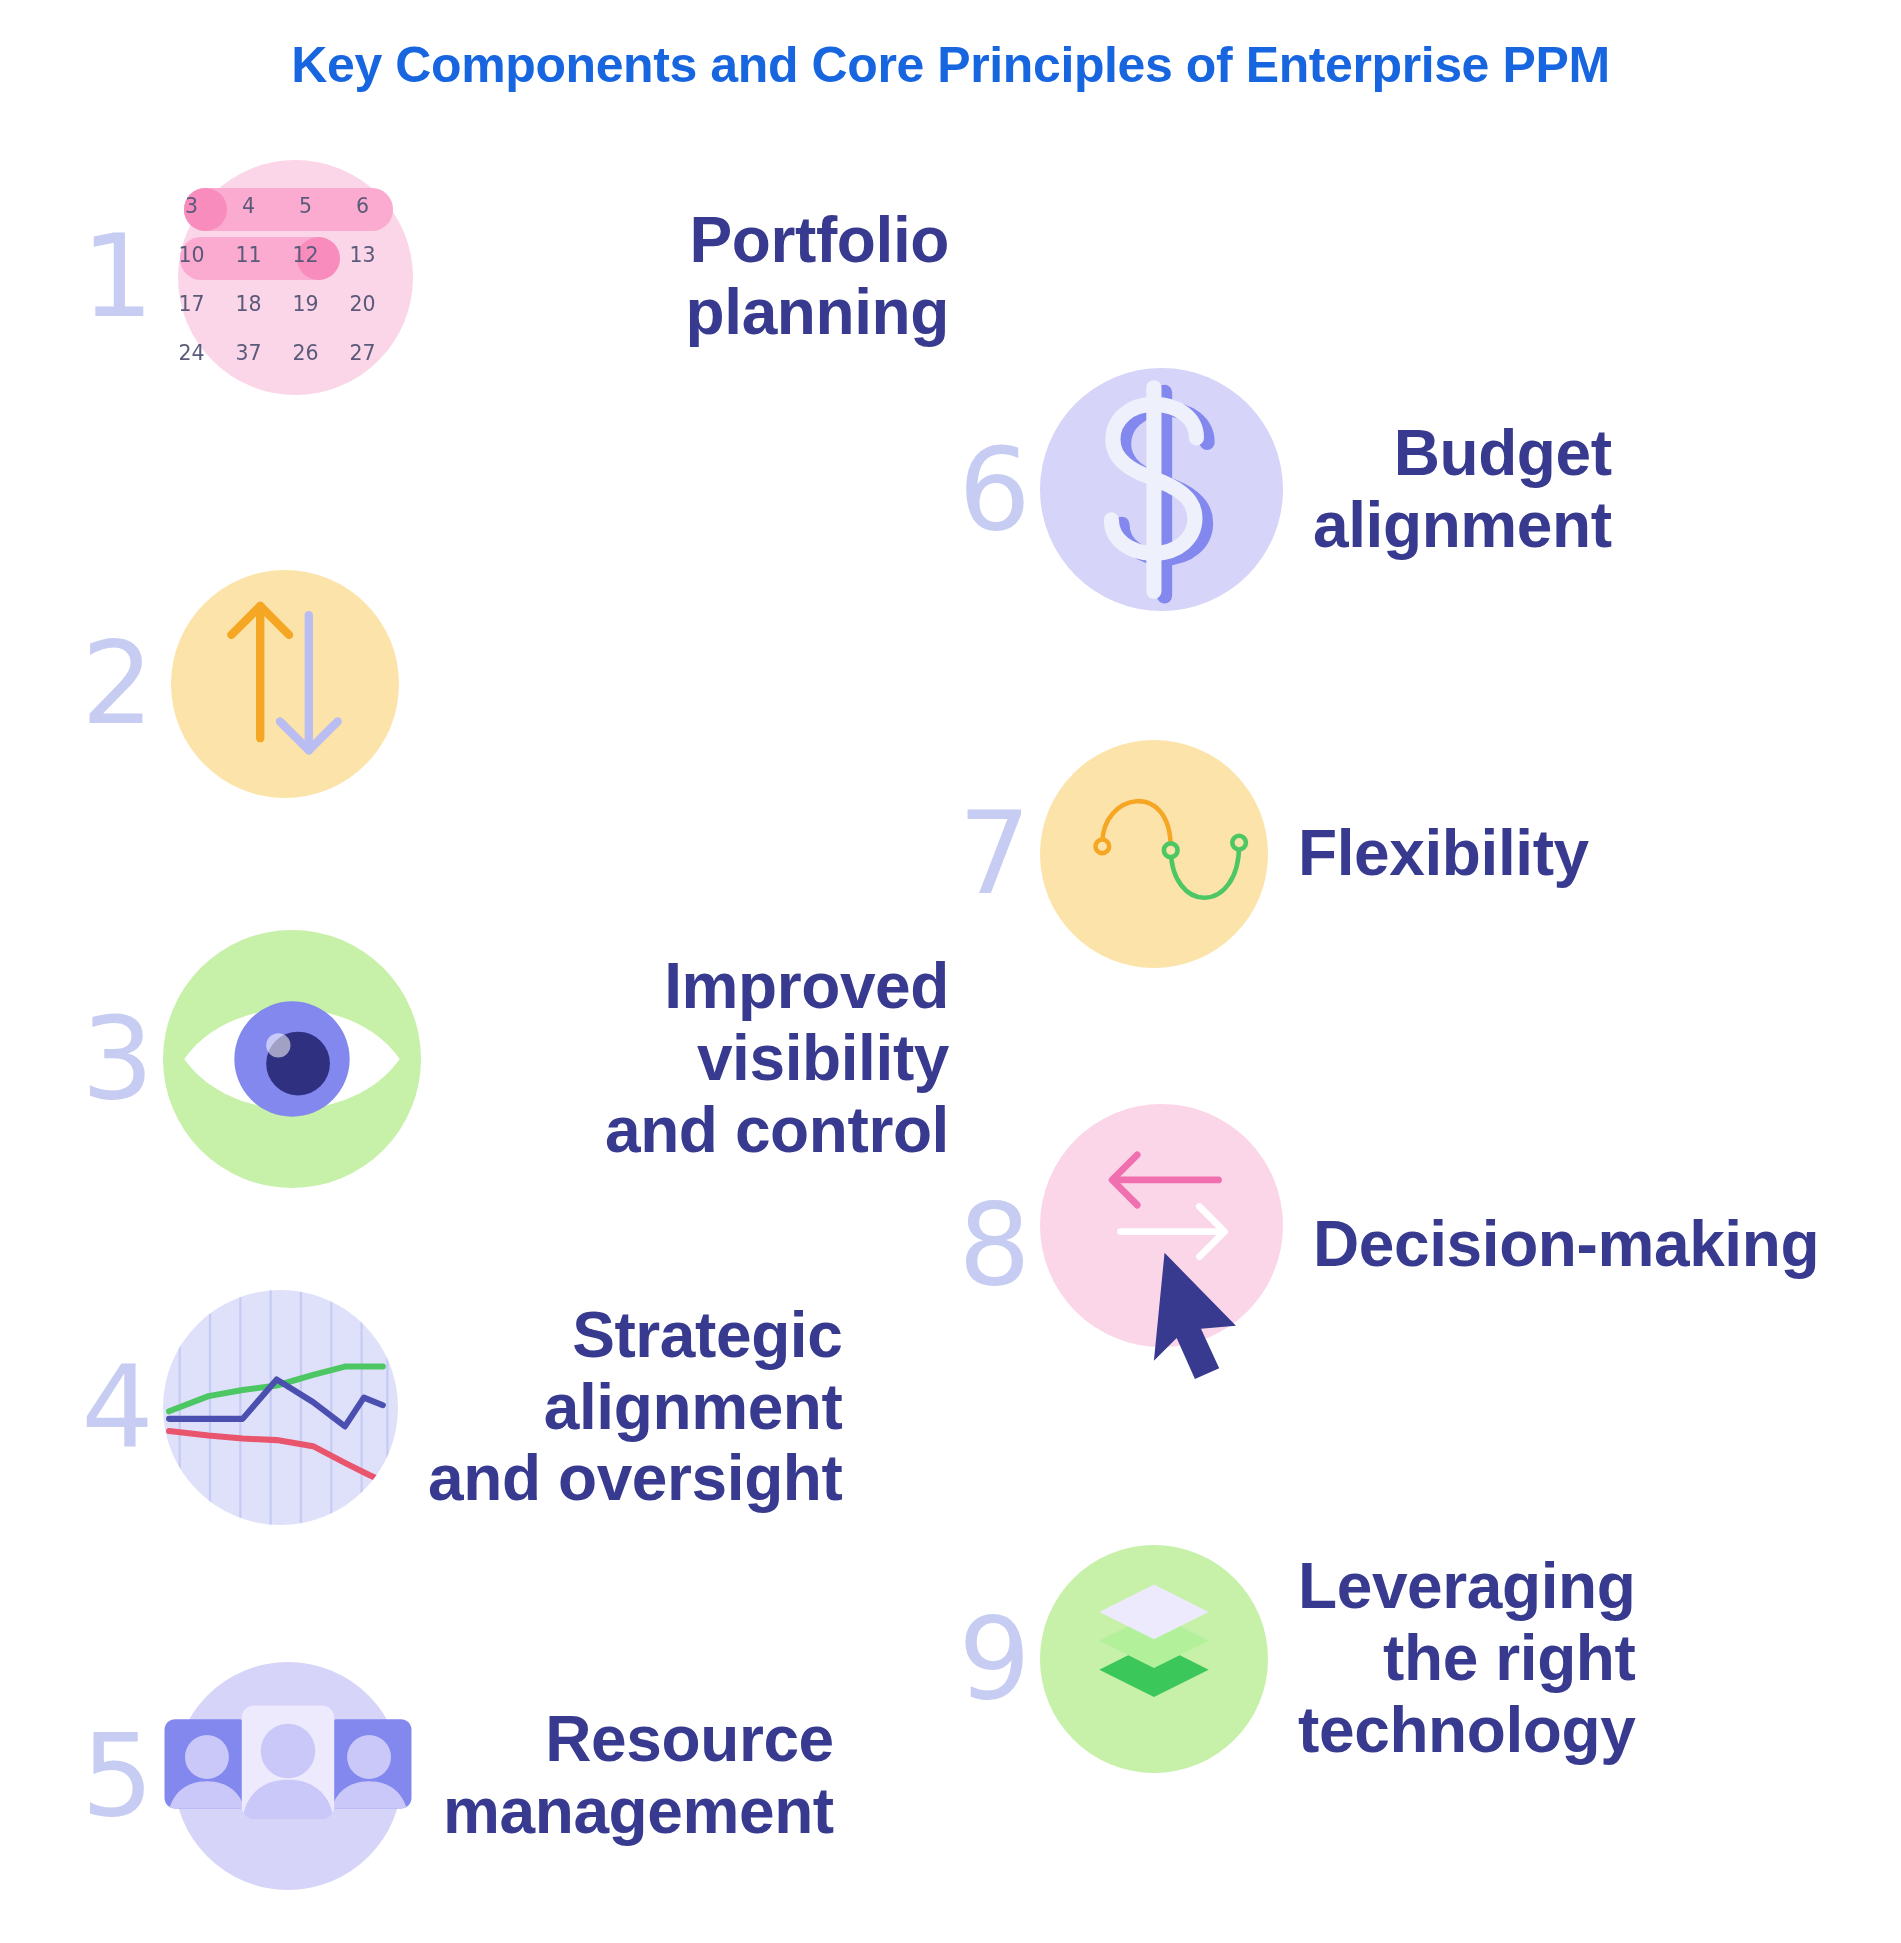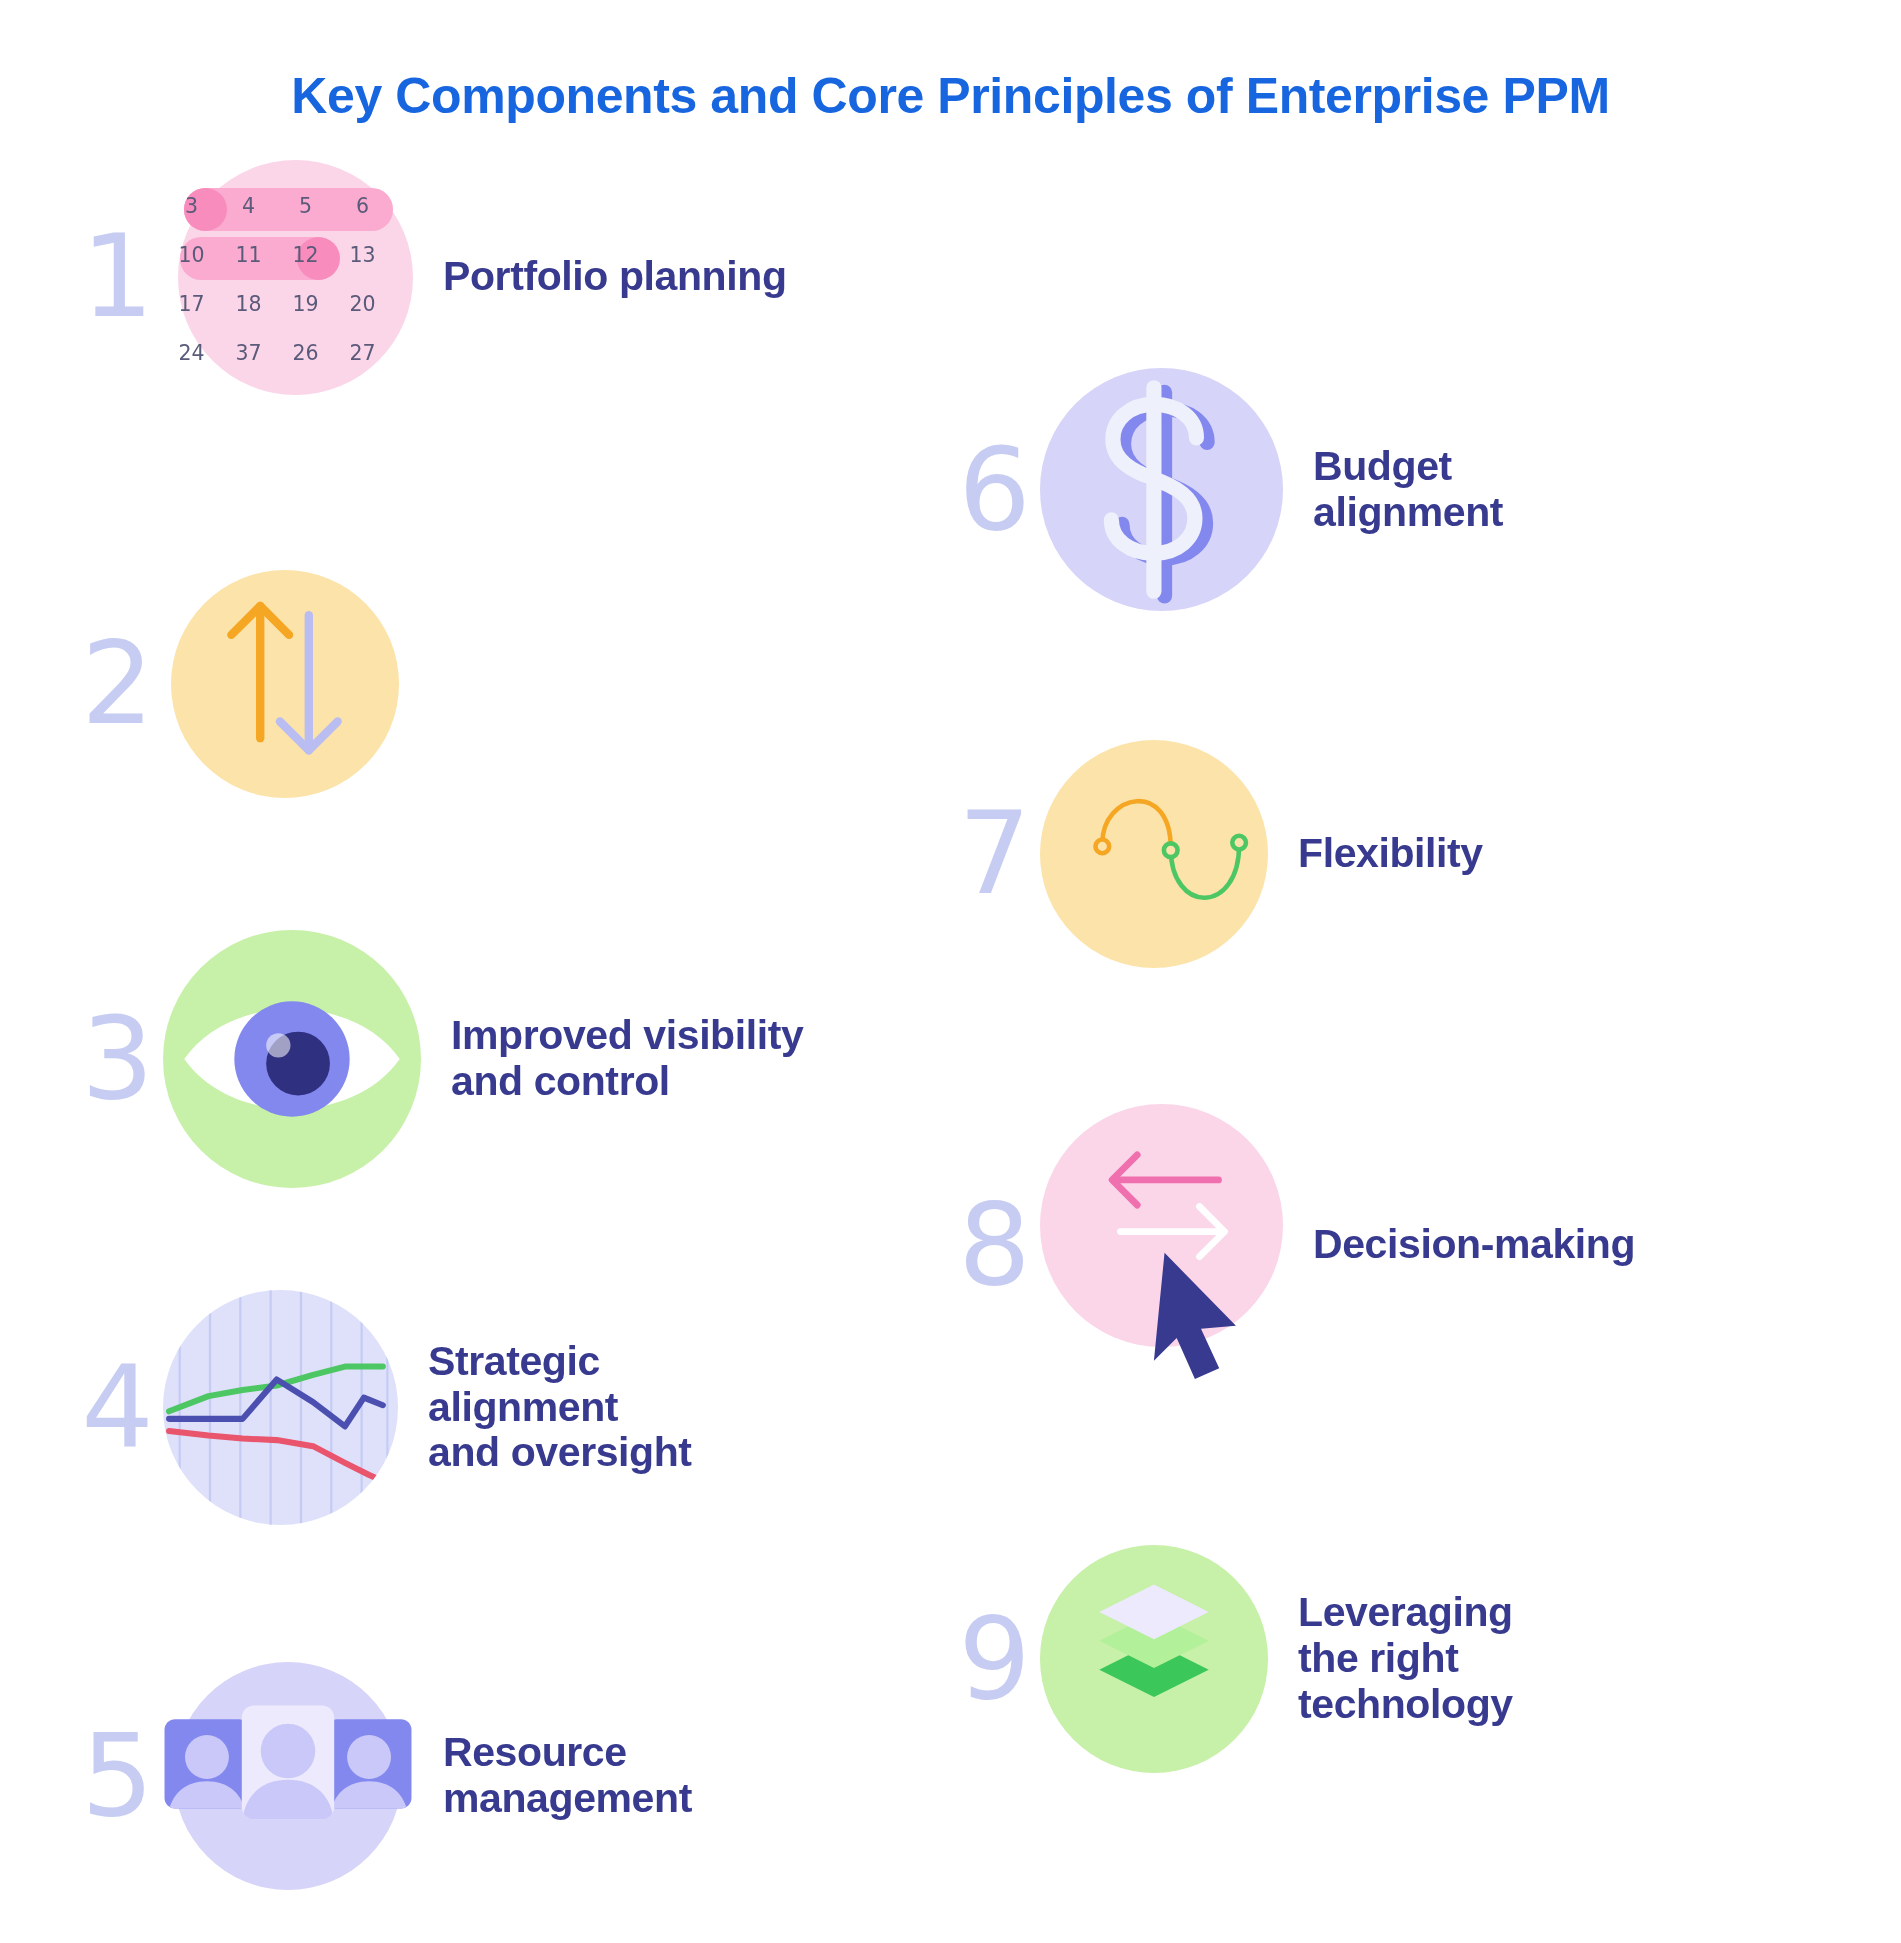--- a/index.html
+++ b/index.html
@@ -18,21 +18,20 @@
   #page-title {
     position: absolute;
     left: 0; right: 0;
     top: 36px;
     text-align: center;
     font-size: 50px;
     font-weight: 700;
     color: #1766e0;
     letter-spacing: -0.4px;
     white-space: nowrap;
-    margin-top: 31px;
   }
 
   .col {
     position: absolute;
     top: 0;
   }
   .col-left  { left: 0;    width: 949px; }
   .col-right { left: 949px; width: 953px; }
 
   .item {
@@ -51,27 +50,28 @@
     flex: none;
     font-family: "DejaVu Sans", sans-serif;
   }
 
   .iconwrap {
     position: relative;
     flex: none;
   }
 
   .label {
-    font-size: 41px;
+    font-size: 64px;
     font-weight: 700;
     color: #373a8e;
     line-height: 1.12;
     letter-spacing: -0.4px;
     margin-left: 30px;
     white-space: pre-line;
+    text-align: right;
   }
 
   .circle {
     border-radius: 50%;
     position: absolute;
   }
 
   
   #ic-cal { width: 250px; height: 250px; }
   #ic-cal .circle { width: 235px; height: 235px; left: 15px; top: 7.6px; background: #fbd6e8; }

